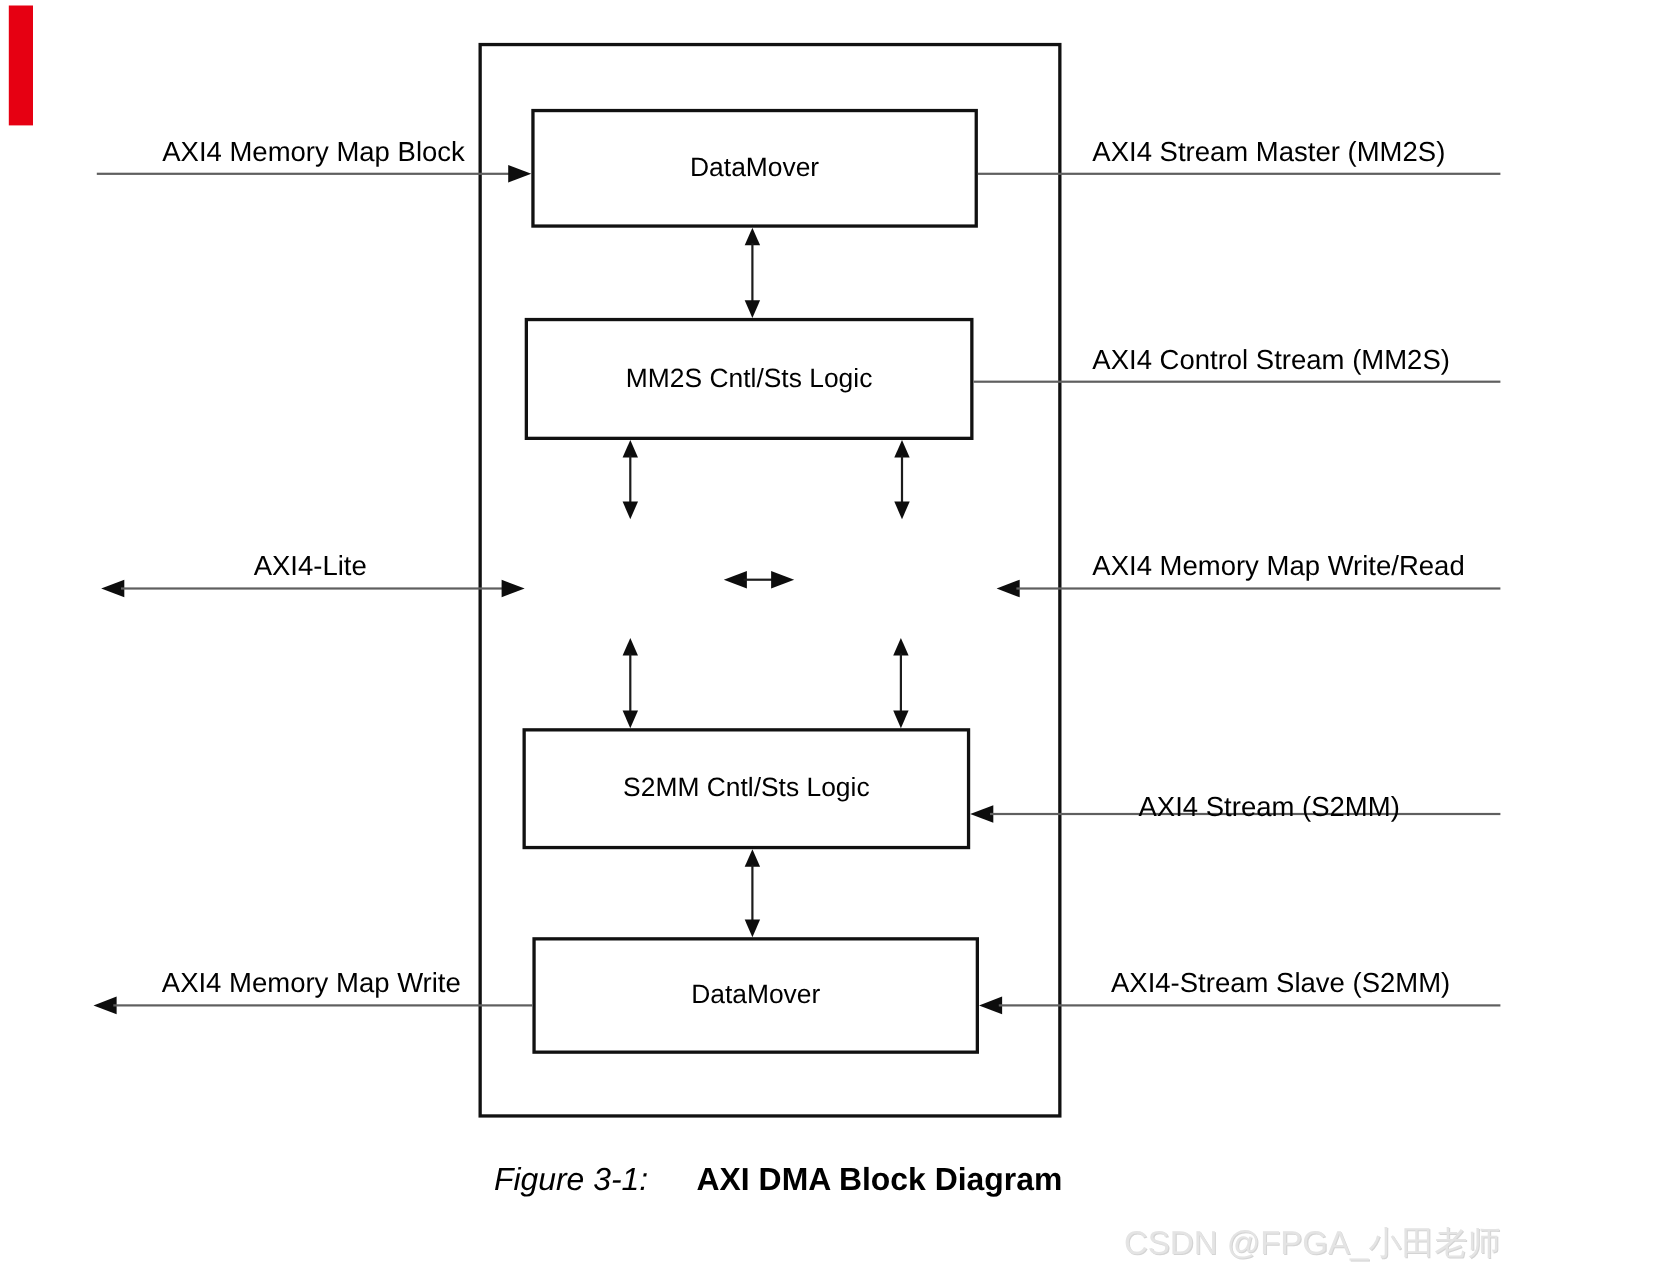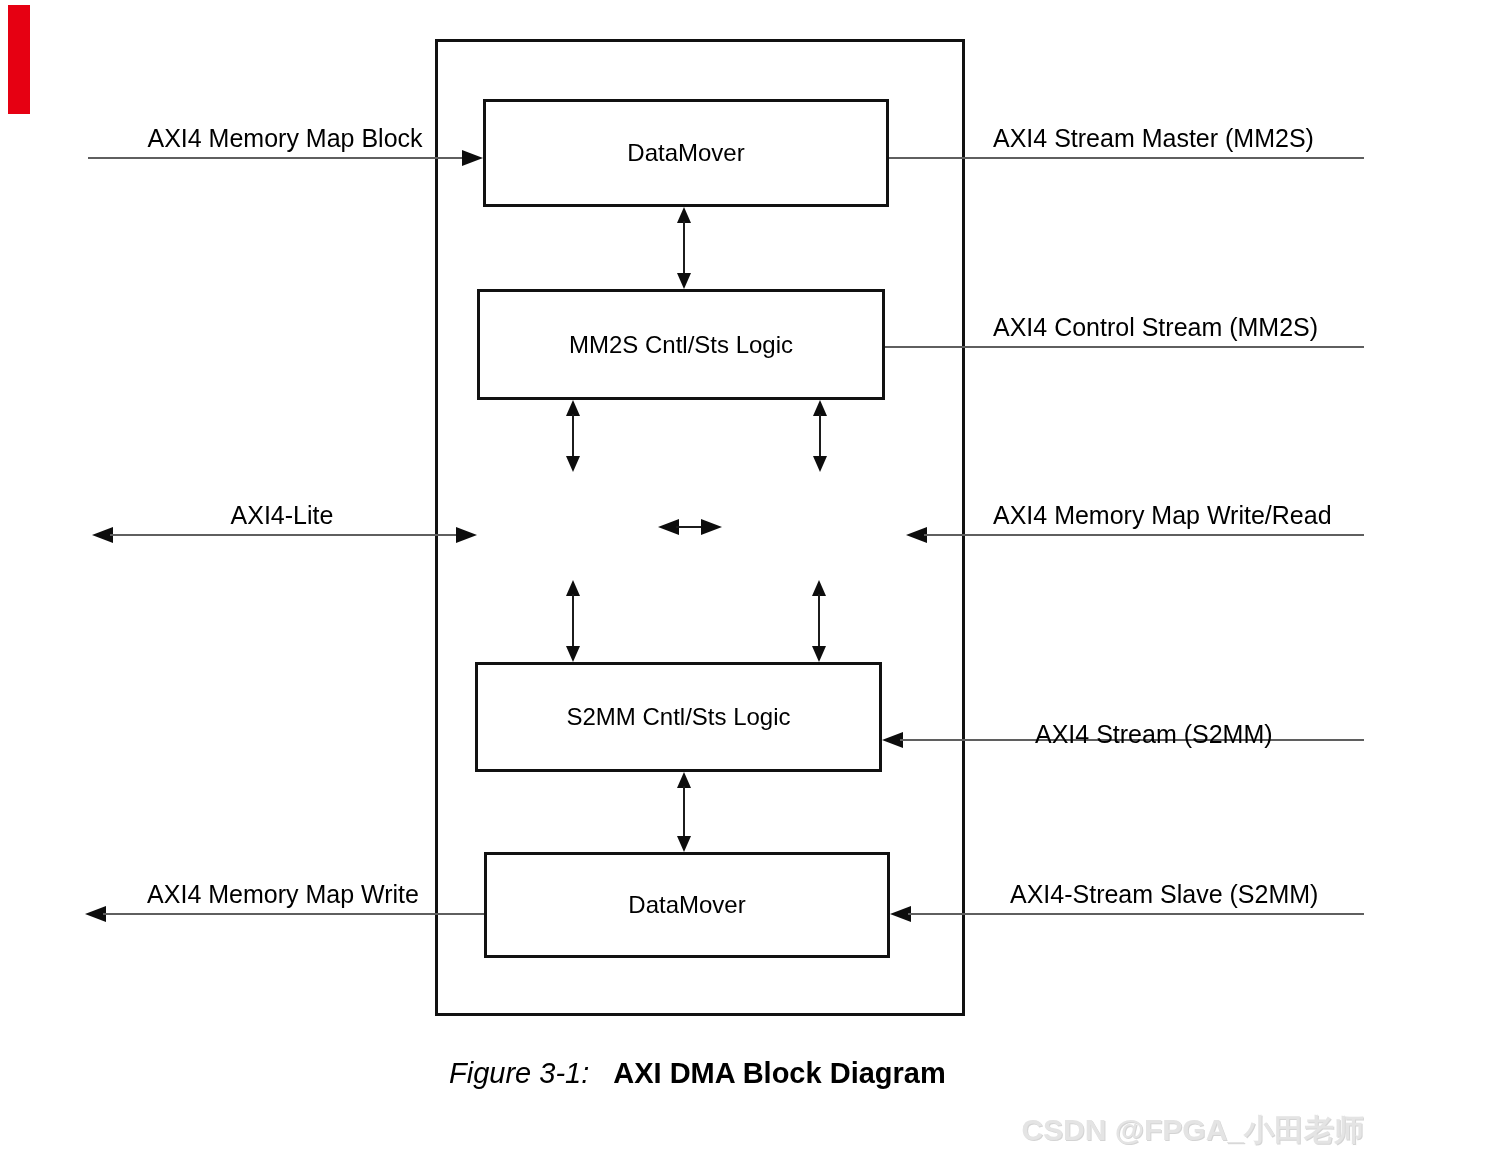--- a/index.html
+++ b/index.html
@@ -20,25 +20,25 @@
   .lbl{position:absolute;font-size:25px;color:#000;white-space:nowrap;}
   .lbl.center{transform:translateX(-50%);}
   .ah{position:absolute;width:0;height:0;}
   .ah.r{border-top:8px solid transparent;border-bottom:8px solid transparent;border-left:21px solid #0d0d0d;}
   .ah.l{border-top:8px solid transparent;border-bottom:8px solid transparent;border-right:21px solid #0d0d0d;}
   .ah.u{border-left:7px solid transparent;border-right:7px solid transparent;border-bottom:16px solid #0d0d0d;}
   .ah.d{border-left:7px solid transparent;border-right:7px solid transparent;border-top:16px solid #0d0d0d;}
   .redbar{position:absolute;left:8px;top:5px;width:22px;height:109px;background:#e60012;}
   .caption{position:absolute;left:449px;top:1057px;font-size:29px;white-space:nowrap;}
   .caption .fig{font-style:italic;font-weight:500;}
-  .caption .ttl{font-weight:bold;margin-left:24px;}
+  .caption .ttl{font-weight:bold;margin-left:44px;}
   .figid{position:absolute;left:1383px;top:1000px;font-size:19px;font-weight:bold;}
   .watermark{
     position:absolute;right:0px;top:1110px;font-size:30px;color:#e4e4e4;
-    text-shadow:1px 1px 0 #d4d4d4;white-space:nowrap;font-weight:bold;
+    text-shadow:1px 1px 0 #d4d4d4;white-space:nowrap;
   }
 </style>
 </head>
 <body>
 
 <div id="stage">
 
   <div class="redbar"></div>
 
   <div class="outer" style="left:435px;top:39px;width:530px;height:977px;"></div>

